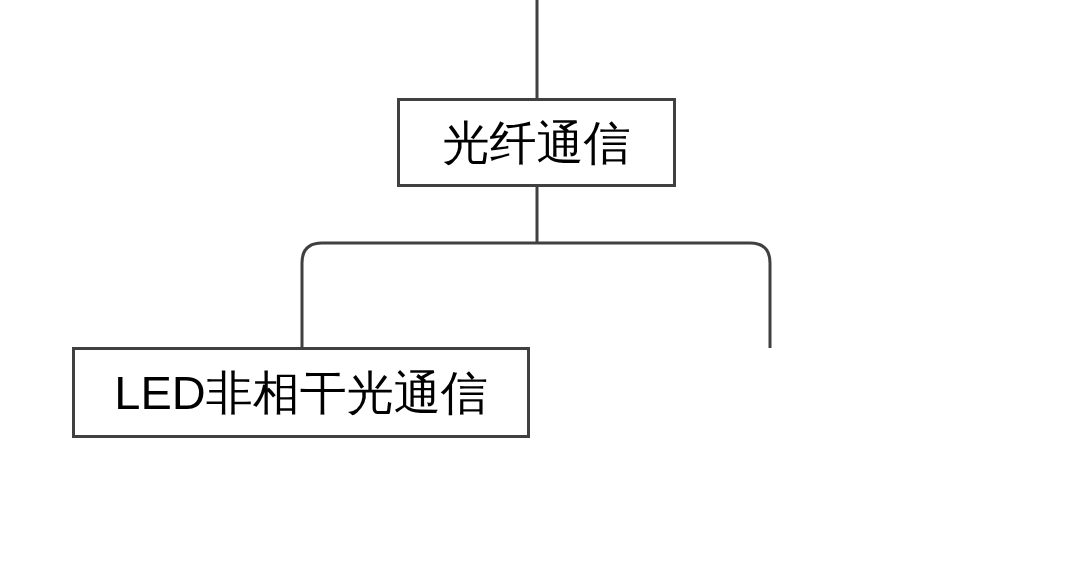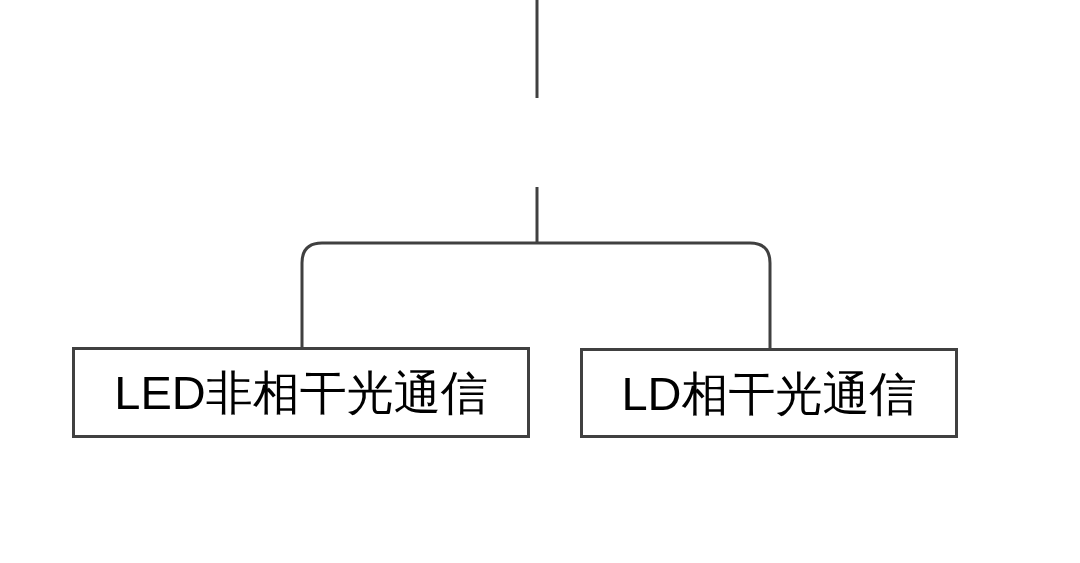--- a/index.html
+++ b/index.html
@@ -62,22 +62,22 @@
 
   <svg class="connectors" viewBox="0 0 1080 563" xmlns="http://www.w3.org/2000/svg">
 
     <path d="M537,0 L537,98" fill="none" stroke="#404040" stroke-width="3"></path>
 
     <path d="M537,187 L537,243" fill="none" stroke="#404040" stroke-width="3"></path>
 
     <path d="M302,348 L302,263 Q302,243 322,243 L750,243 Q770,243 770,263 L770,348" fill="none" stroke="#404040" stroke-width="3"></path>
   </svg>
 
+  <div class="node node-root">
+    <span>光纤通信</span>
+  </div>
 
   <div class="node node-left">
     <span>LED非相干光通信</span>
   </div>
 
-  <div class="node node-right">
-    <span>LD相干光通信</span>
-  </div>
 
 </div>
 
 </body></html>

